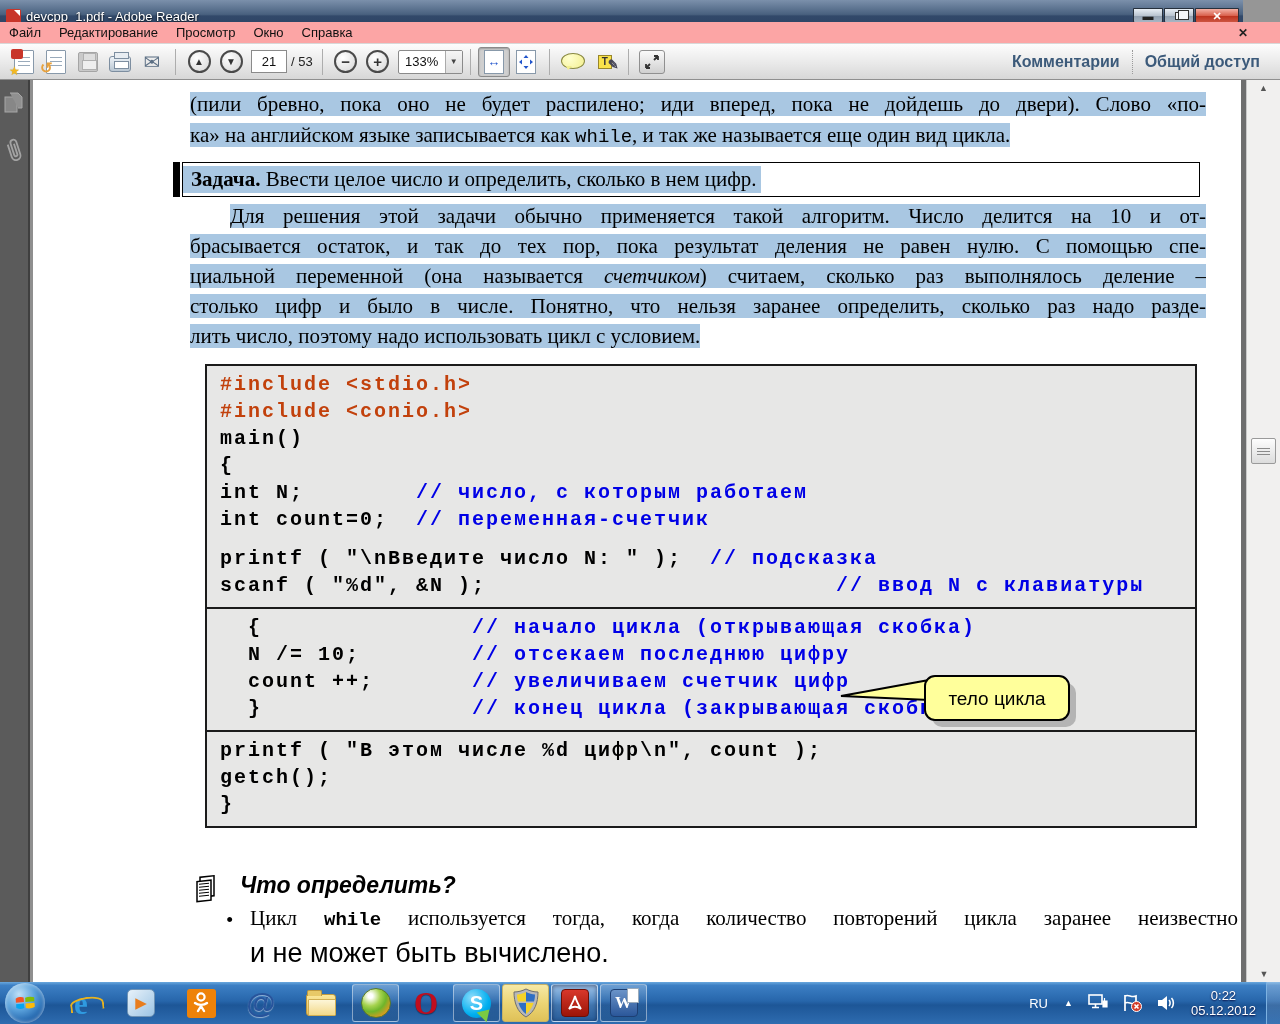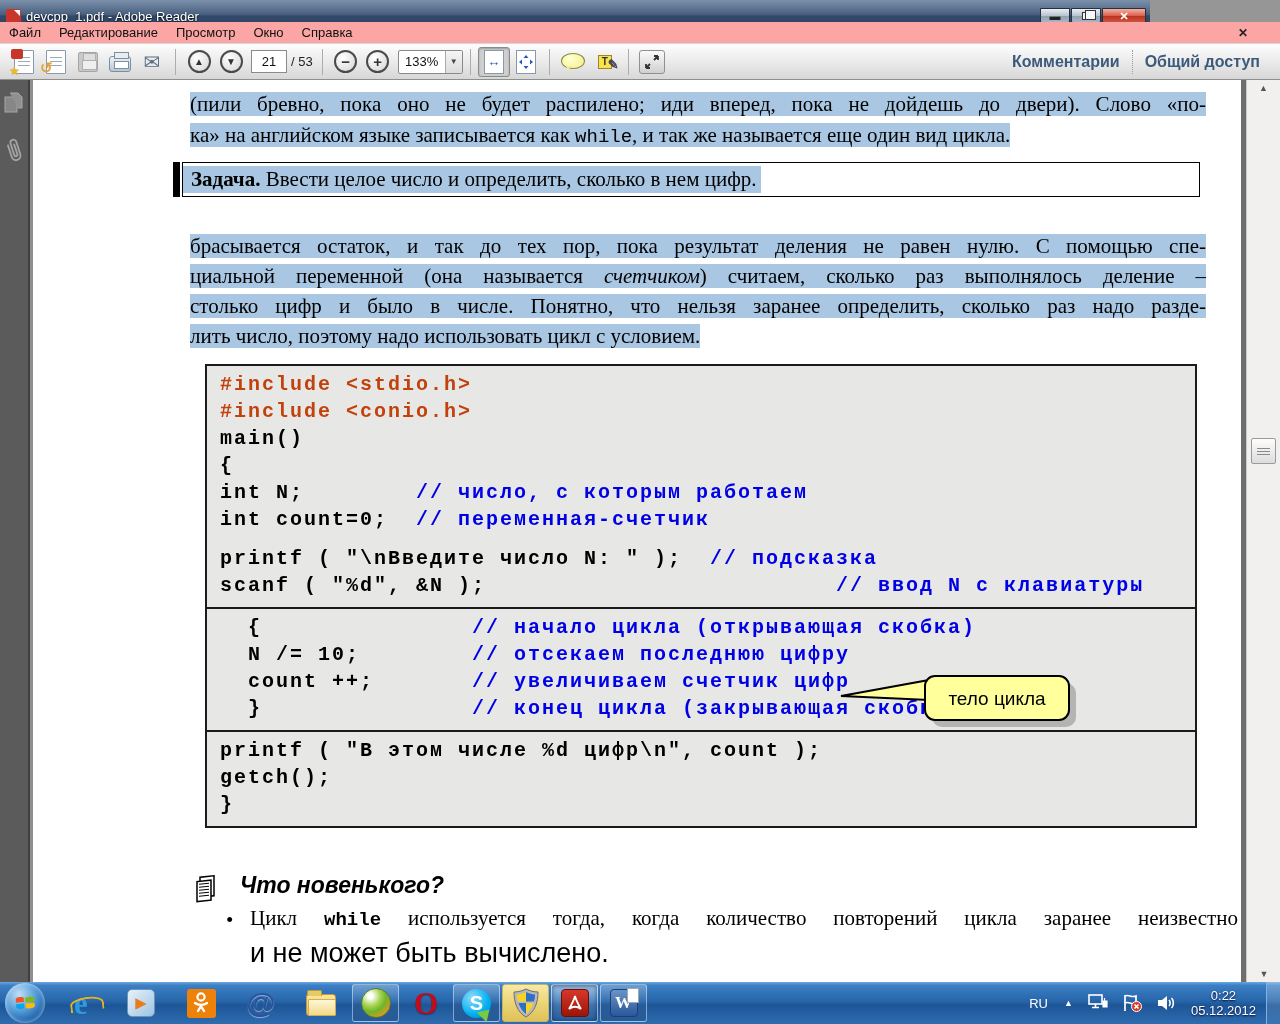--- a/index.html
+++ b/index.html
@@ -1,21 +1,21 @@
 <!DOCTYPE html>
 <html><head>
 <meta charset="utf-8">
 <style>
   * { margin:0; padding:0; box-sizing:border-box; }
   html,body { width:1280px; height:1024px; overflow:hidden; background:#000; }
   body { font-family:"Liberation Sans", sans-serif; }
   .screen { position:relative; width:1280px; height:1024px; background:#969696; }
 
   
-  .titlebar { position:absolute; left:0; top:0; width:1150px; height:22px;
+  .titlebar { position:absolute; left:0; top:0; width:1243px; height:22px;
     background:linear-gradient(#7b90ab 0%, #49617f 45%, #32496a 50%, #2a4060 100%);
     display:flex; align-items:center; padding:16px 4px; }
   .titlebar .app-ico { width:15px; height:15px; margin:0 5px 0 2px; background:#c8352a; border-radius:2px; position:relative; }
   .titlebar .app-ico::after { content:""; position:absolute; right:1px; top:1px; border:3px solid #fff; border-left-color:transparent; border-bottom-color:transparent; }
   .titlebar .title { color:#fff; font-size:13px; text-shadow:0 1px 2px #000; }
   .winbtns { margin-left:auto; display:flex; }
   .winbtn { width:30px; height:17px; border:1px solid #26303c; border-radius:0 0 4px 4px;
     background:linear-gradient(#e8eef5, #b9c4d0 45%, #93a1b1 50%, #aebdcb); display:flex; align-items:center; justify-content:center;
     color:#222; font-size:11px; font-weight:bold; margin-left:1px; }
   .winbtn.close { width:44px; background:linear-gradient(#f3b1a5, #d9604c 45%, #bd3520 50%, #d2604d); color:#fff; }
@@ -275,20 +275,21 @@
       <div class="line just" style="top:12px"><span class="hl">(пили бревно, пока оно не будет распилено; иди вперед, пока не дойдешь до двери). Слово «по-</span></div>
       <div class="line" style="top:43px"><span class="hl"><span>ка» на английском языке записывается как </span><span class="mono-inline">while</span><span>, и так же называется еще один вид цикла.</span></span></div>
 
       <div class="taskwrap">
         <div class="taskbar-accent"></div>
         <div class="taskbox">
           <span class="inner hl"><b>Задача.</b><span> Ввести целое число и определить, сколько в нем цифр.</span></span>
         </div>
       </div>
 
+      <div class="line just" style="top:124px; text-indent:40px"><span class="hl">Для решения этой задачи обычно применяется такой алгоритм. Число делится на 10 и от-</span></div>
       <div class="line just" style="top:154px"><span class="hl">брасывается остаток, и так до тех пор, пока результат деления не равен нулю. С помощью спе-</span></div>
       <div class="line just" style="top:184px"><span class="hl"><span>циальной переменной (она называется </span><i>счетчиком</i><span>) считаем, сколько раз выполнялось деление –</span></span></div>
       <div class="line just" style="top:214px"><span class="hl">столько цифр и было в числе. Понятно, что нельзя заранее определить, сколько раз надо разде-</span></div>
       <div class="line" style="top:244px"><span class="hl">лить число, поэтому надо использовать цикл с условием.</span></div>
 
       <div class="codebox">
         <div class="code-sec">
             <div class="code-line"><span class="c-include">#include &lt;stdio.h&gt;</span></div>
             <div class="code-line"><span class="c-include">#include &lt;conio.h&gt;</span></div>
             <div class="code-line"><span class="c-plain">main()</span></div>
@@ -321,21 +322,21 @@
         <text x="164" y="35" text-anchor="middle">тело цикла</text>
       </svg>
 
       <div class="whatsnew-ico">
         <svg width="26" height="30" viewBox="0 0 26 30">
           <rect x="7" y="3" width="14" height="20" fill="#fff" stroke="#000" stroke-width="1.5" transform="skewY(-6)"></rect>
           <rect x="4" y="7" width="14" height="20" fill="#fff" stroke="#000" stroke-width="1.5" transform="skewY(-6)"></rect>
           <path d="M6 10 h10 M6 13 h10 M6 16 h10 M6 19 h10 M6 22 h10" stroke="#000" stroke-width="1" transform="skewY(-6)"></path>
         </svg>
       </div>
-      <div class="whatsnew-h">Что новенького?</div>
+      <div class="whatsnew-h">Что определить?</div>
       <span class="bullet-dot">•</span>
       <div class="bullet-line1"><span>Цикл </span><span class="mono-bold">while</span><span> используется тогда, когда количество повторений цикла заранее неизвестно</span></div>
       <div class="bullet-line2">и не может быть вычислено.</div>
     </div>
 
     <div class="gutter"></div>
     <div class="scrollbar">
       <div class="sb-arrow">▲</div>
       <div class="sb-thumb">
           <i></i>

